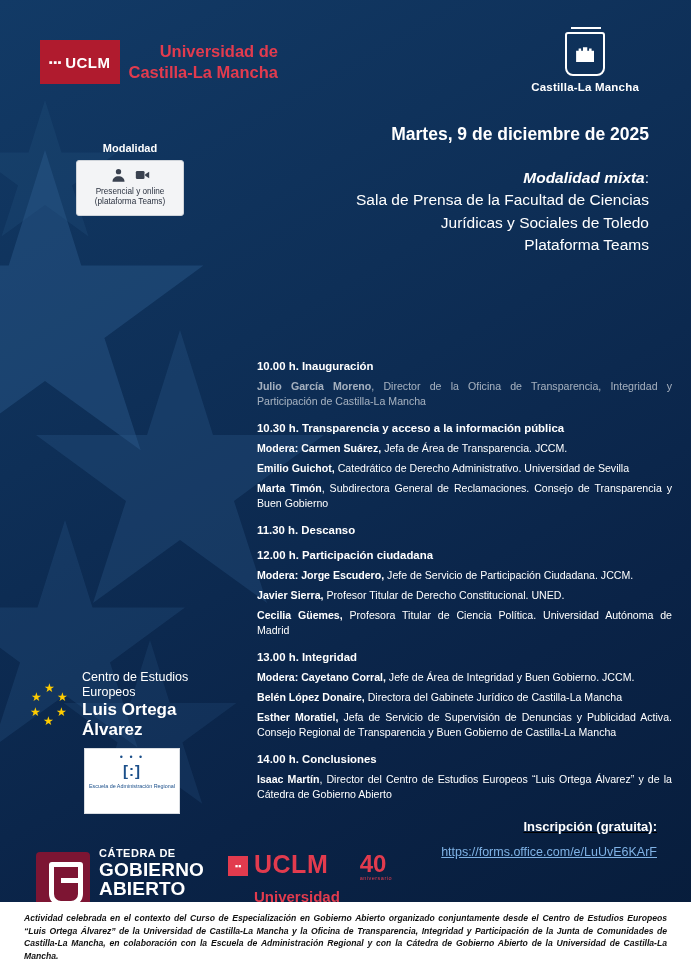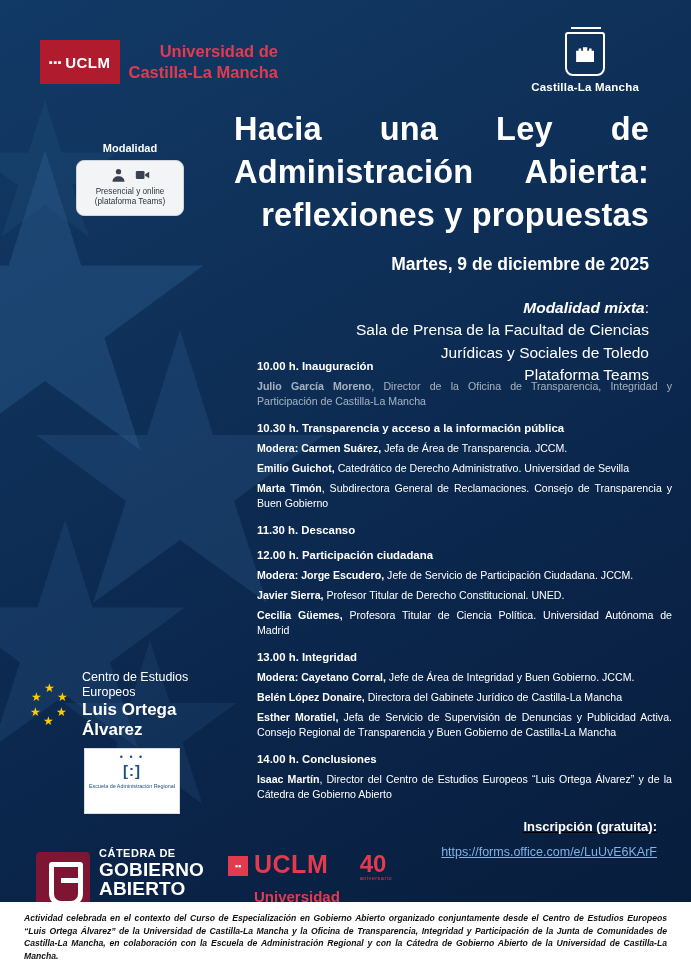--- a/index.html
+++ b/index.html
@@ -64,21 +64,21 @@
     transform: translate(-50%,-50%);
     width: 18px; height: 16px; background: #fff;
     clip-path: polygon(0% 30%,14% 30%,14% 16%,28% 16%,28% 30%,38% 30%,38% 8%,62% 8%,62% 30%,72% 30%,72% 16%,86% 16%,86% 30%,100% 30%,100% 100%,0% 100%);
   }
   .jccm-name { font-size: 11.5px; font-weight: bold; letter-spacing: .2px; }
 
   
   .modalidad-box { position: absolute; left: 76px; top: 142px; width: 108px; text-align:center;}
   .modalidad-title { color: #fff; font-size: 11px; font-weight: bold; margin-bottom: 6px; }
   .modalidad-card {
-    background: #f3f4f6; border: 1px solid #cfd4da; border-radius: 8px;
+    background: #f3f4f6; border: 1px solid #cfd4da; border-radius: 3px;
     padding: 6px 5px 7px 5px;
   }
   .mod-icons { display:flex; justify-content:center; gap: 7px; margin-bottom: 4px;}
   .mod-ico { width: 17px; height: 16px; color: #3a4250; }
   .modalidad-card .cap { font-size: 8.2px; color: #2b3240; line-height: 1.25; }
 
   
   .title-block { position: absolute; right: 42px; top: 108px; width: 415px; text-align: right;}
   h1 {
     color: #fff; font-size: 32.5px; line-height: 1.33;
@@ -215,25 +215,20 @@
         <svg class="mod-ico" viewBox="0 0 24 24">
           <rect x="2" y="6" width="13" height="12" rx="2" fill="#3a4250"></rect>
           <path d="M16 11l6-4v10l-6-4z" fill="#3a4250"></path>
         </svg>
       </div>
       <div class="cap">Presencial y online (plataforma Teams)</div>
     </div>
   </div>
 
   <div class="title-block">
-    <h1>
-      <span>Hacia una Ley de</span>
-      <span>Administración Abierta:</span>
-      <span class="last">reflexiones y propuestas</span>
-    </h1>
     <div class="date">Martes, 9 de diciembre de 2025</div>
     <div class="venue">
       <div>
         <span class="mix">Modalidad mixta</span><span>:</span>
       </div>
       <div>Sala de Prensa de la Facultad de Ciencias</div>
       <div>Jurídicas y Sociales de Toledo</div>
       <div>Plataforma Teams</div>
     </div>
   </div>

